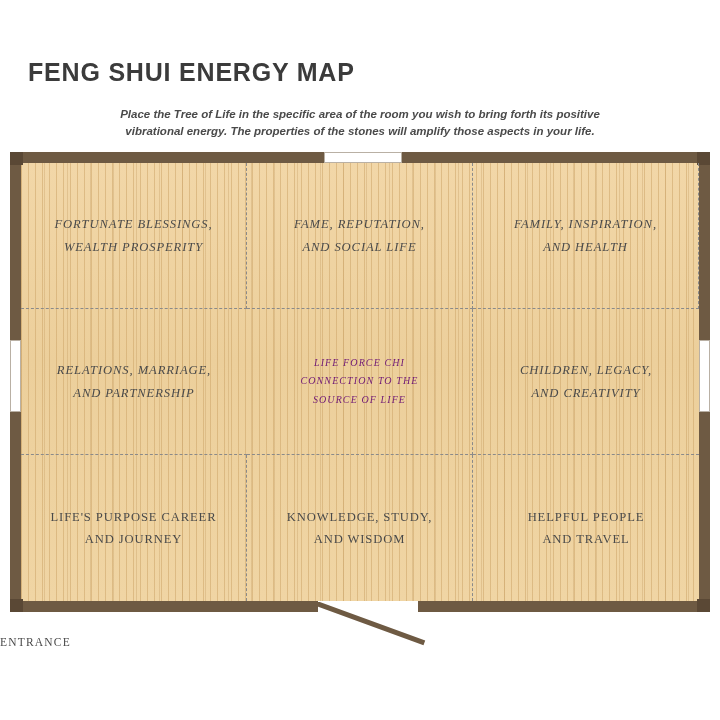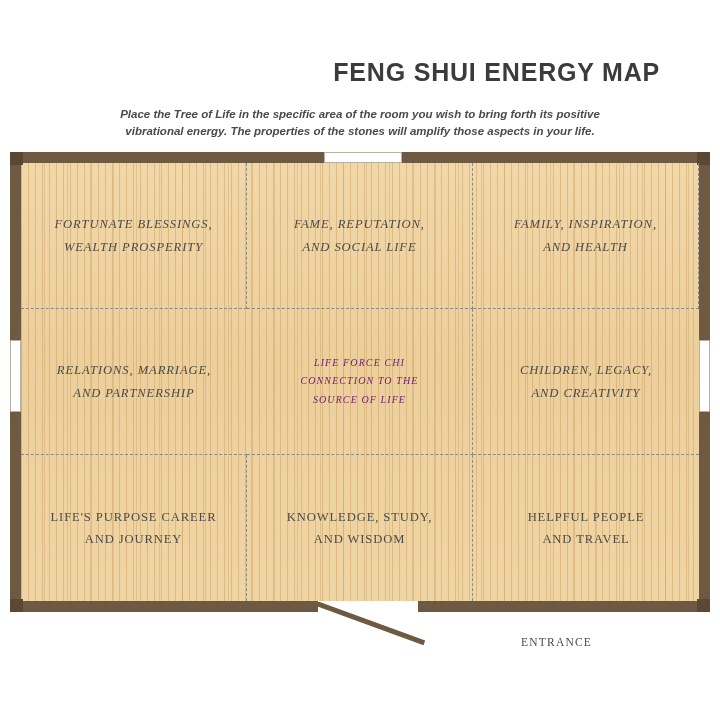--- a/index.html
+++ b/index.html
@@ -20,25 +20,26 @@
     height: 720px;
     background: #ffffff;
   }
 
   
   .title {
     position: absolute;
     top: 58px;
     left: 0;
     width: 660px;
-    text-align: right;
+    text-align: left;
     font-size: 25px;
     font-weight: bold;
     letter-spacing: 0.8px;
     color: #3b3b3b;
+    padding-left: 28px;
   }
   .subtitle {
     position: absolute;
     top: 106px;
     left: 90px;
     width: 540px;
     text-align: center;
     font-size: 11.5px;
     font-weight: bold;
     line-height: 1.45;
@@ -120,21 +121,21 @@
     width: 120px;
     height: 46px;
     pointer-events: none;
   }
 
   .entrance-label {
     position: absolute;
     left: 0;
     top: 636px;
     width: 592px;
-    text-align: right;
+    text-align: left;
     font-size: 11.5px;
     letter-spacing: 1.2px;
     color: #4b4b4b;
     font-family: "Liberation Serif", serif;
   }
 
   
   .grid {
     position: absolute;
     left: 11px;

